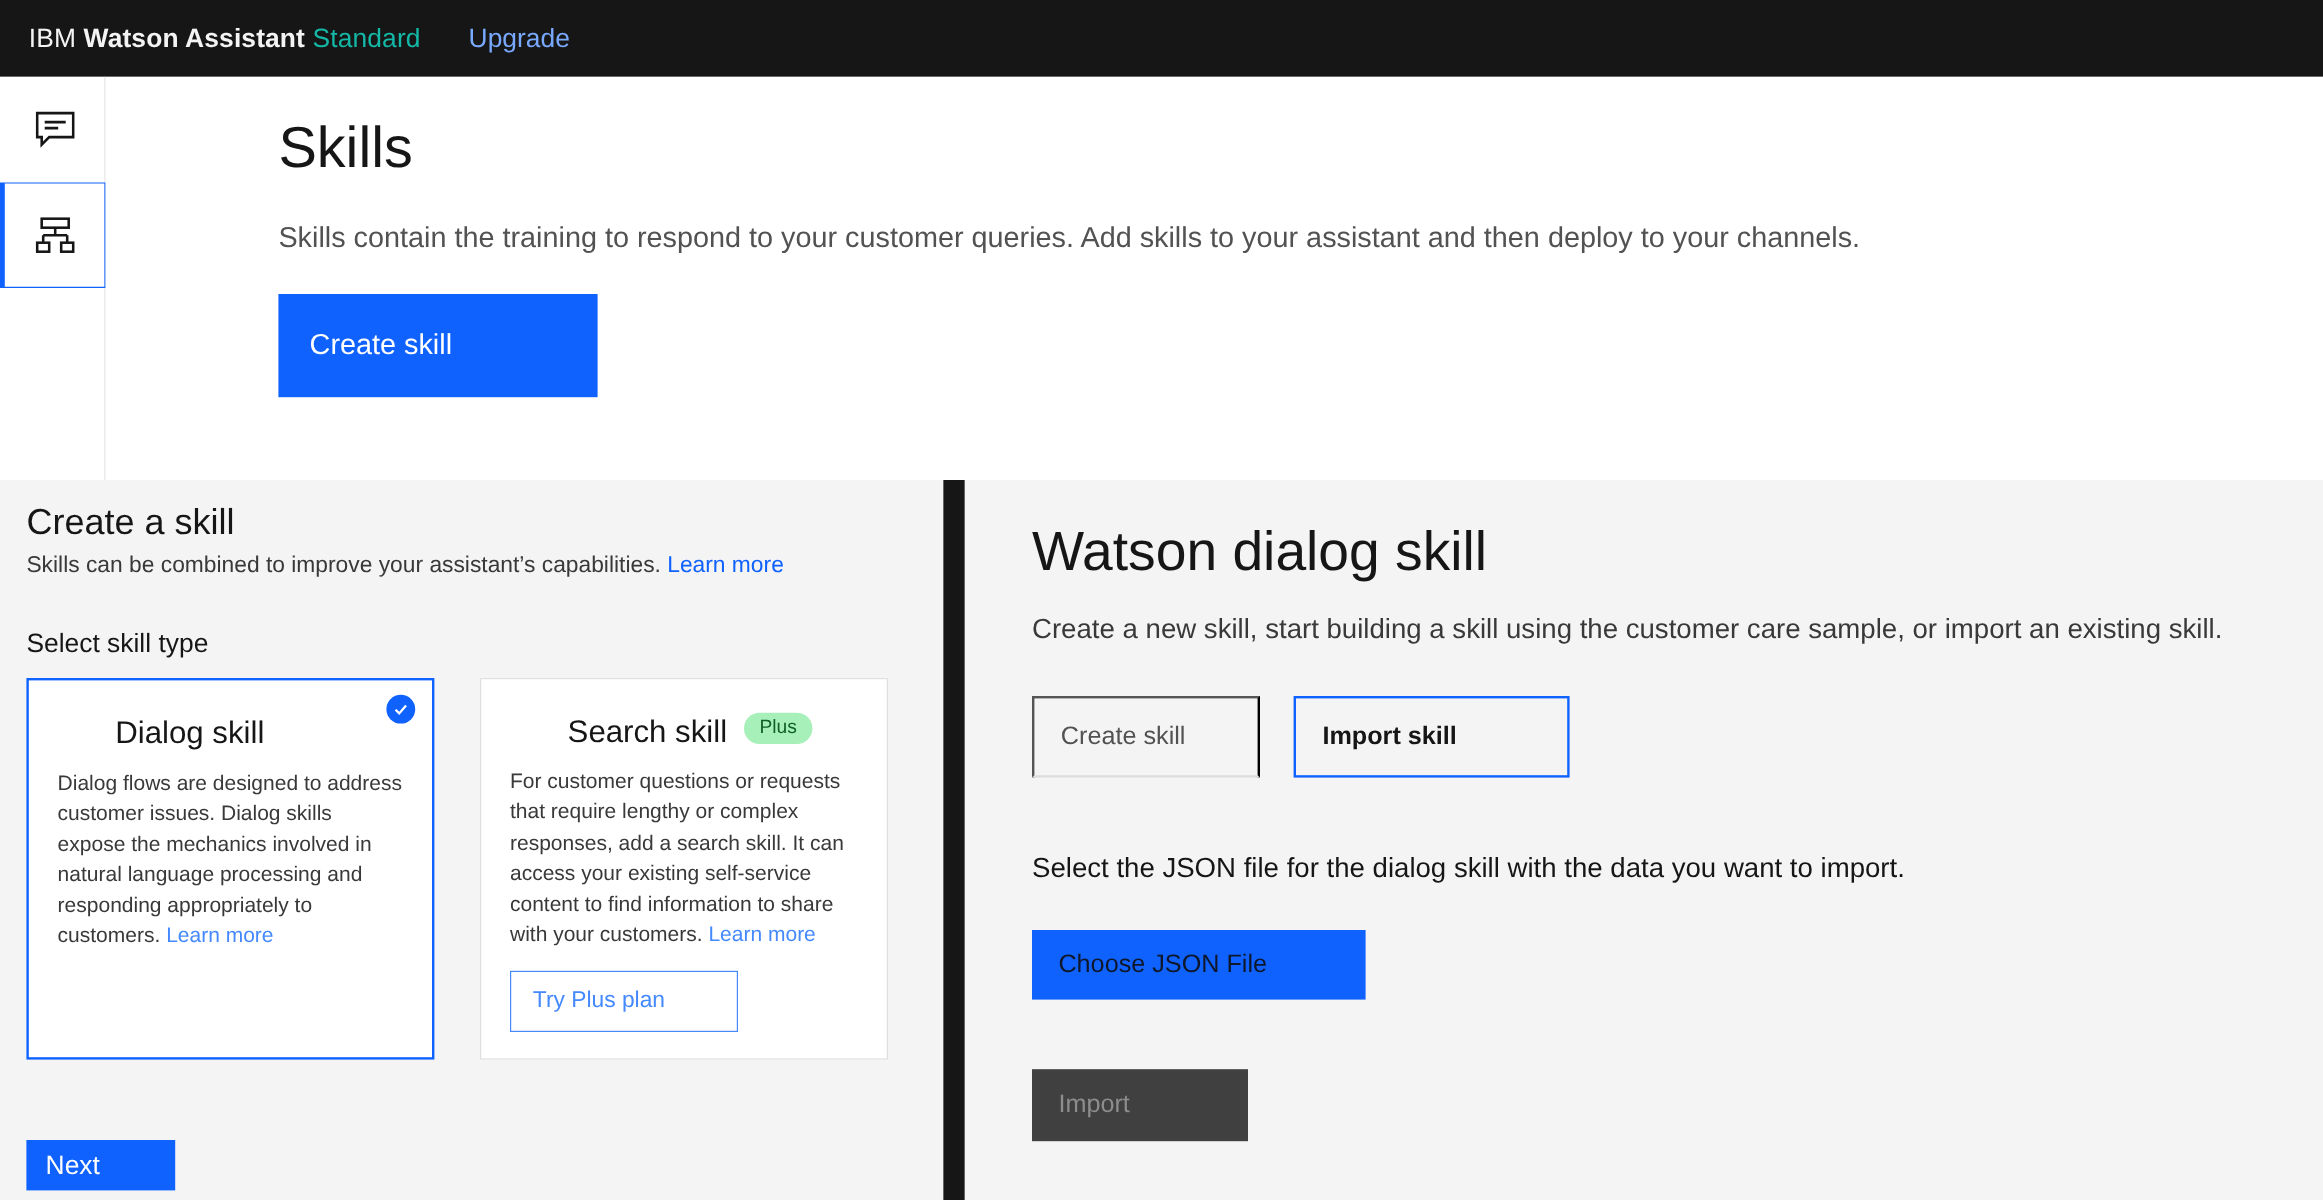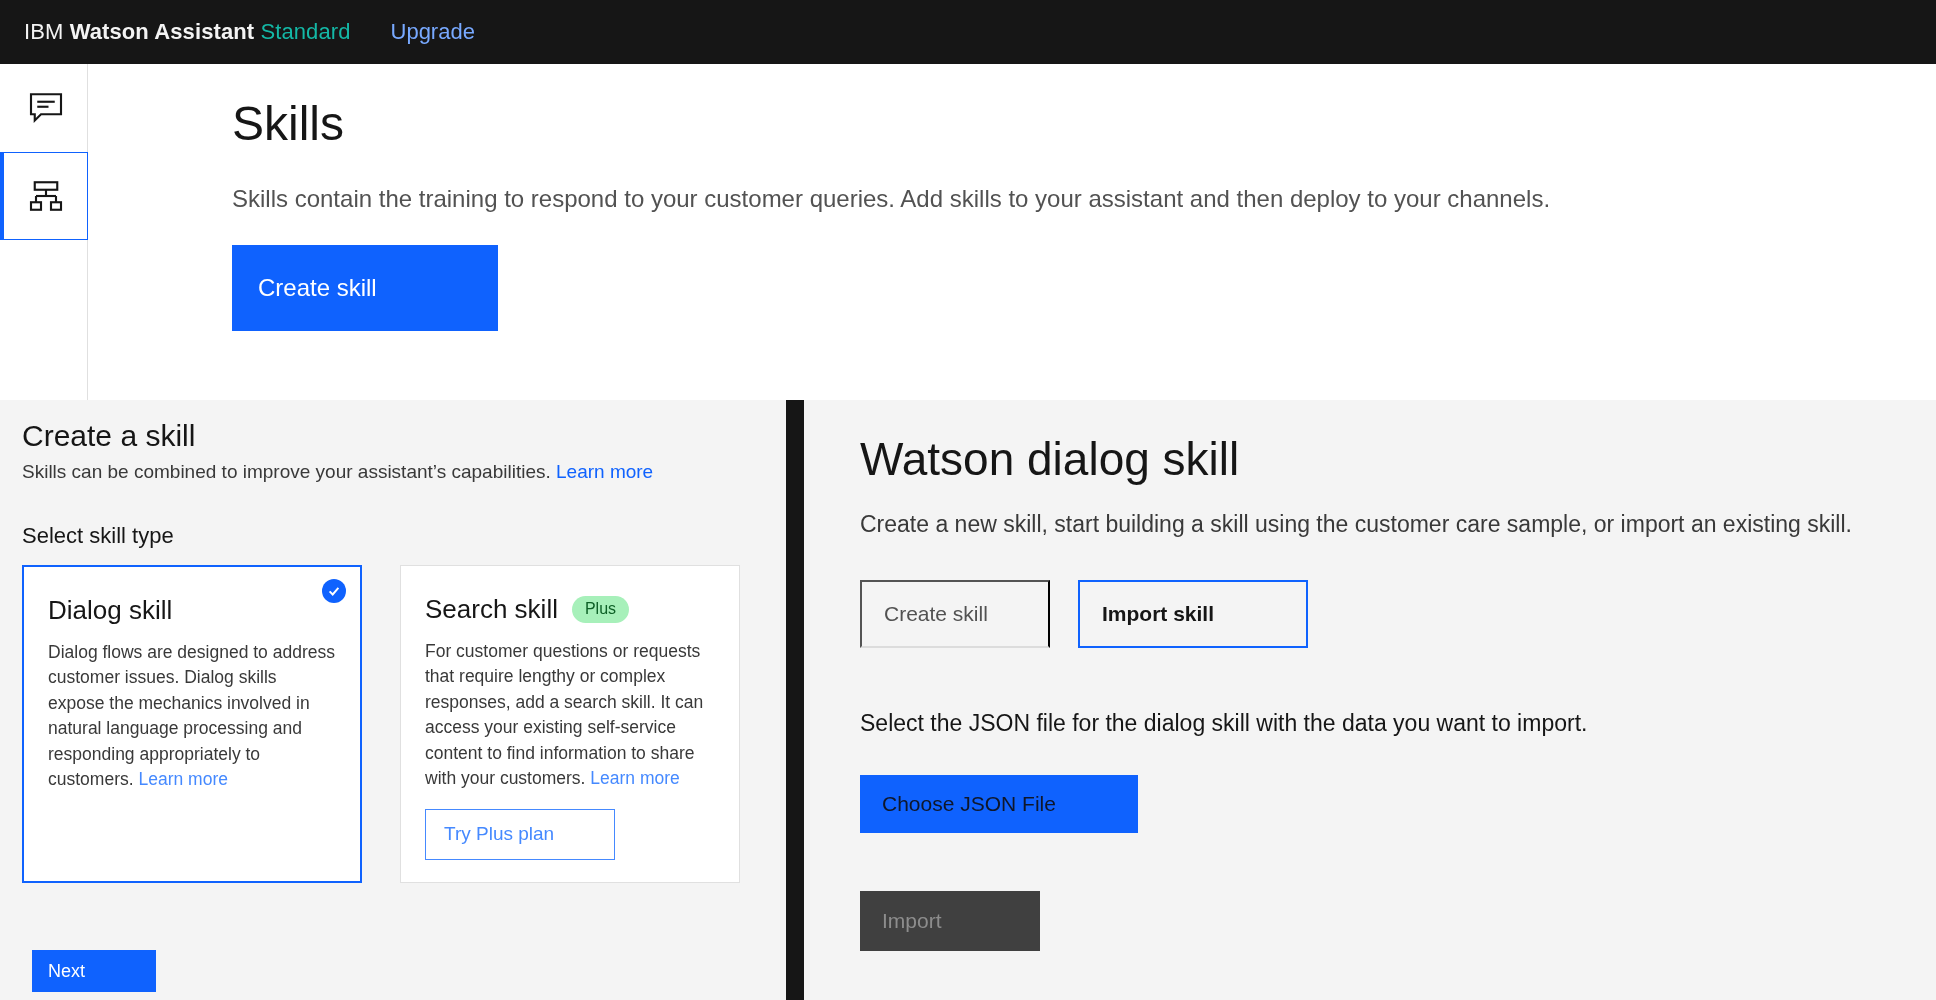--- a/index.html
+++ b/index.html
@@ -115,21 +115,21 @@
     position: relative;
     cursor: pointer;
   }
   .card.selected { border: 2px solid #0f62fe; }
   .card-check {
     position: absolute; top: 12px; right: 14px;
     width: 24px; height: 24px; border-radius: 50%;
     background: #0f62fe; display: flex;
     align-items: center; justify-content: center;
   }
-  .card-head { display: flex; align-items: center; gap: 14px; }
+  .card-head { display: flex; align-items: flex-start; gap: 14px; margin-left: 48px; }
   .card-title { font-size: 26px; font-weight: 400; color: #161616; }
   .badge-plus {
     background: #a7f0ba; color: #0e6027;
     font-size: 16px; border-radius: 14px;
     padding: 3px 13px 4px; line-height: 1.2;
   }
   .card-body {
     font-size: 17.5px; color: #393939;
     line-height: 1.45; margin-top: 14px;
   }
@@ -138,24 +138,24 @@
     display: inline-block;
     border: 1px solid #4589ff;
     color: #4589ff; background: transparent;
     font-size: 19px; font-family: inherit;
     padding: 13px 24px 14px 18px;
     cursor: pointer; text-align: left;
     min-width: 190px;
   }
 
   .btn-next {
-    position: absolute; left: 32px; bottom: 8px;
+    position: absolute; left: 22px; bottom: 8px;
     width: 124px; height: 42px;
     background: #0f62fe; color: #ffffff;
-    border: none; font-size: 18px; font-family: inherit;
+    border: none; font-size: 22px; font-family: inherit;
     text-align: left; padding-left: 16px; cursor: pointer;
   }
 
   
   .rp-title { font-size: 46px; font-weight: 300; color: #161616; line-height: 1.1; }
   .rp-sub { font-size: 23px; color: #393939; margin-top: 26px; }
 
   .tabs { display: flex; margin-top: 42px; }
   .tab {
     font-size: 21px; color: #525252;

